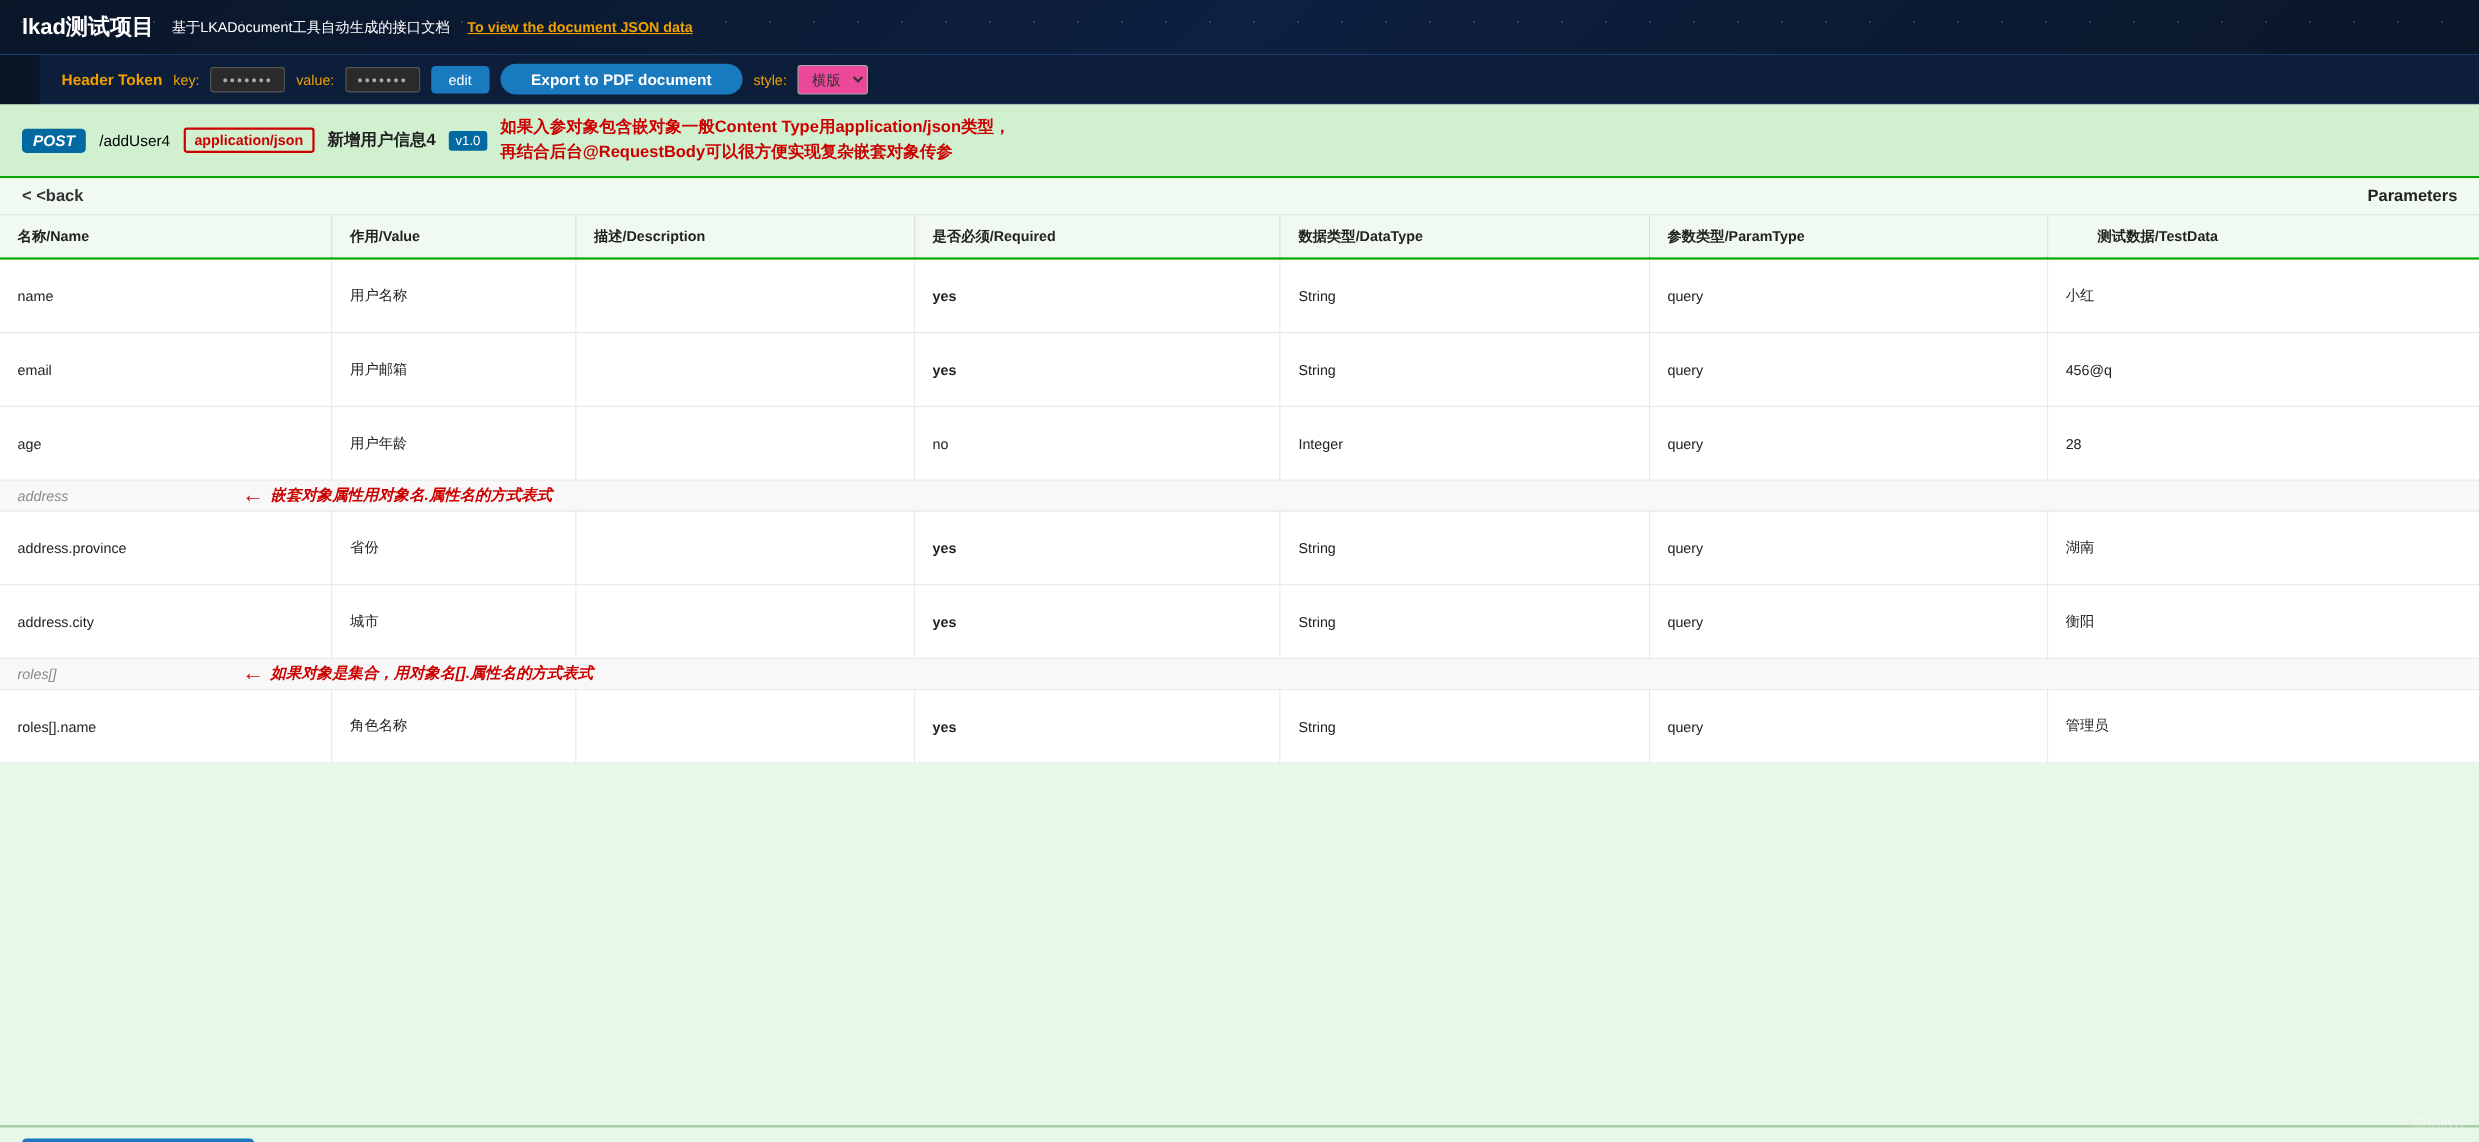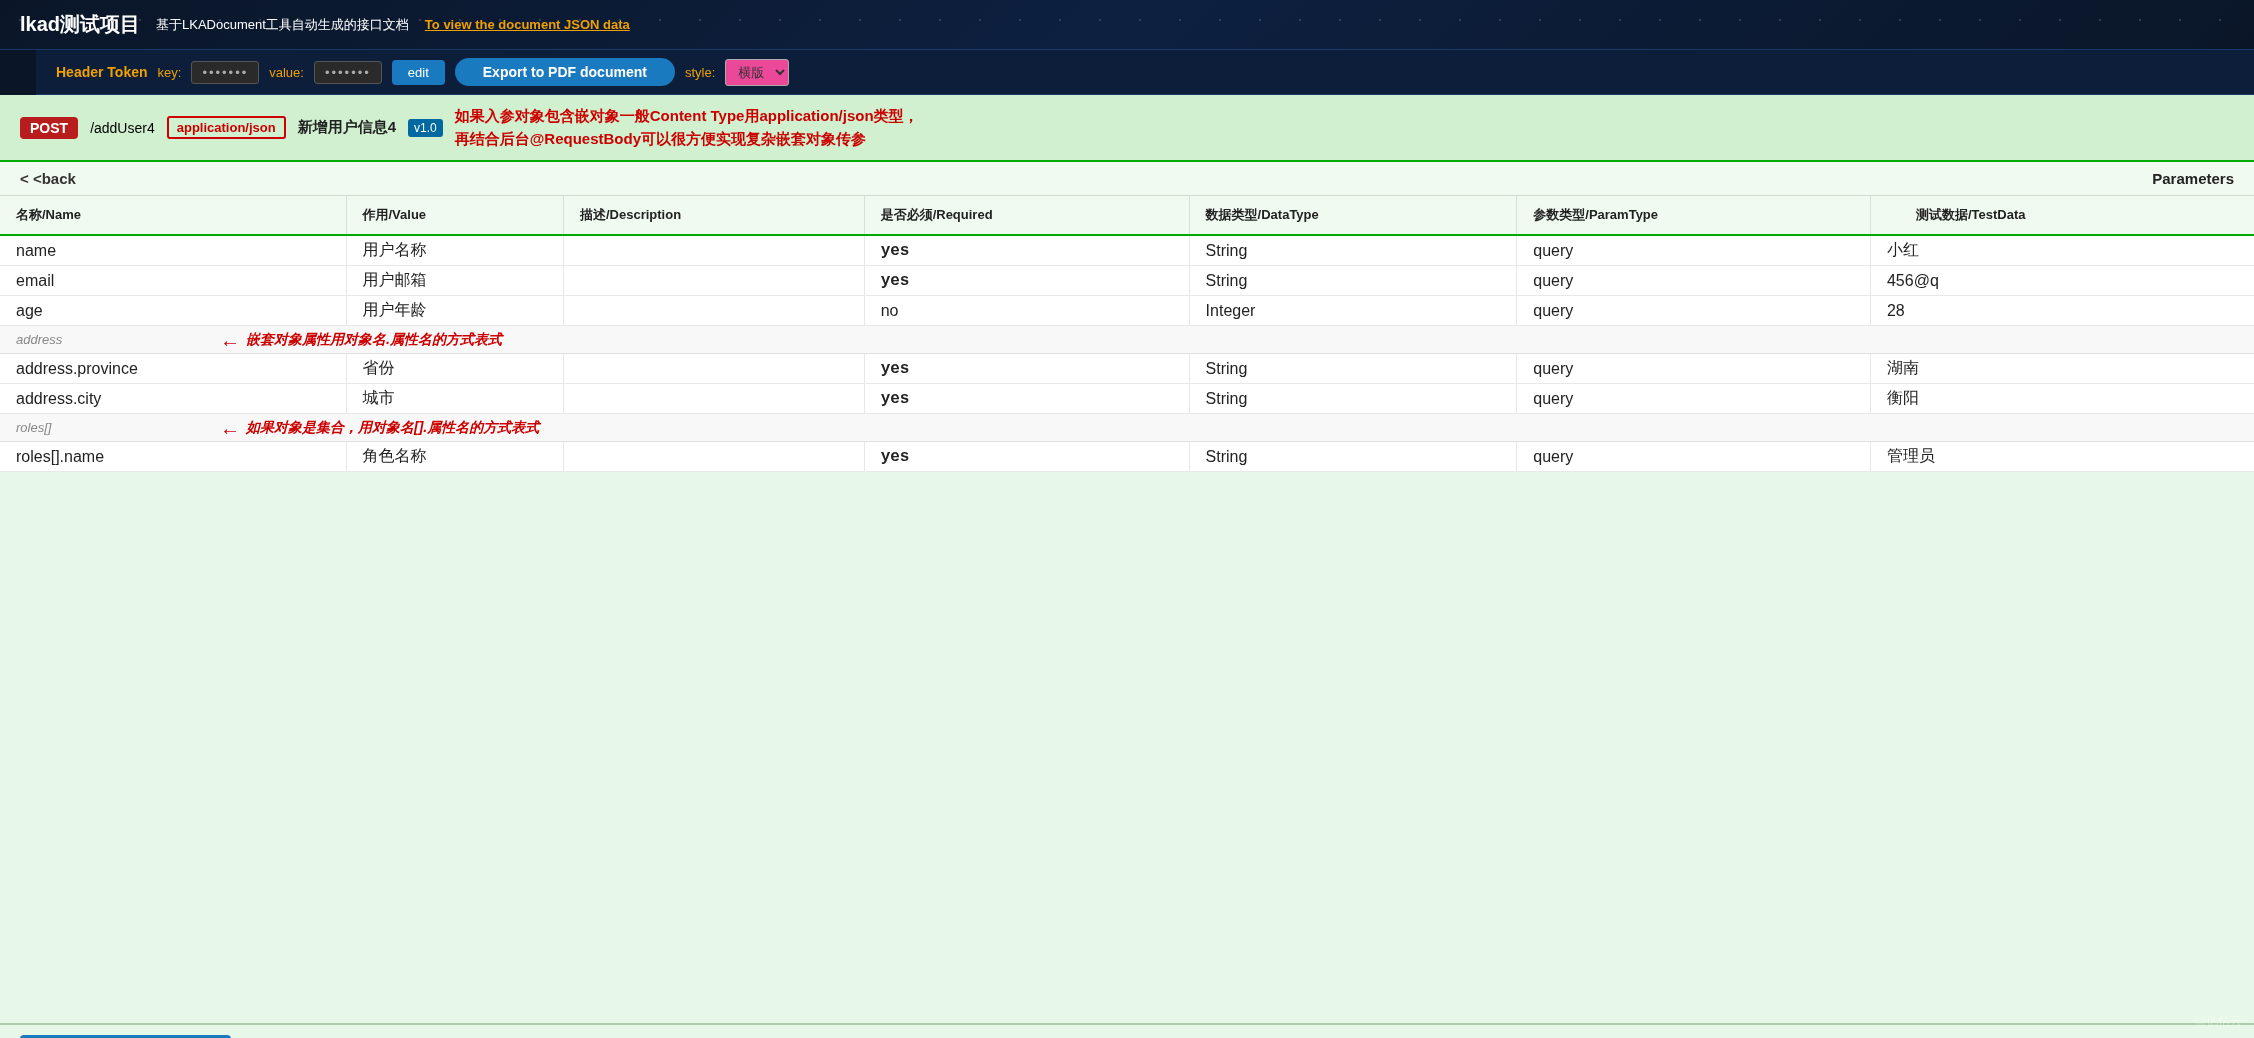--- a/index.html
+++ b/index.html
@@ -124,28 +124,29 @@
     
     .api-title-bar {
       background: #d0f0d0;
       border-bottom: 2px solid #00aa00;
       padding: 10px 20px;
       display: flex;
       align-items: flex-start;
       gap: 12px;
     }
     .badge-post {
-      background: #b91c1c;
+      background: #0369a1;
       color: #fff;
       font-weight: bold;
       border-radius: 4px;
       padding: 3px 10px;
       font-size: 14px;
       white-space: nowrap;
       align-self: center;
+      font-style: italic;
     }
     .badge-path {
       color: #000000;
       font-size: 14px;
       align-self: center;
     }
     .badge-content-type {
       border: 2px solid #cc0000;
       color: #cc0000;
       border-radius: 3px;
@@ -212,30 +213,30 @@
     .params-table th {
       padding: 10px 16px;
       text-align: left;
       font-weight: bold;
       color: #222;
       font-size: 13px;
       border-right: 1px solid #ddd;
     }
     .params-table th:last-child { border-right: none; padding-left: 45px; }
     .params-table td {
-      padding: 4px 16px;
+      padding: 24px 16px;
       border-bottom: 1px solid #e8e8e8;
       border-right: 1px solid #e8e8e8;
       color: #222;
-      font-size: 16px;
+      font-size: 13px;
       vertical-align: middle;
     }
     .params-table td:last-child { border-right: none; }
 
-    .required-yes { color: #cc0000; font-weight: bold; font-family: Liberation Mono, monospace; }
+    .required-yes { color: #cc0000; font-weight: bold; }
     .required-no { color: #333; }
 
     
     .group-row td {
       background: #f8f8f8;
       color: #888;
       font-style: italic;
       font-size: 13px;
       padding: 6px 16px;
       border-bottom: 1px solid #e0e0e0;

